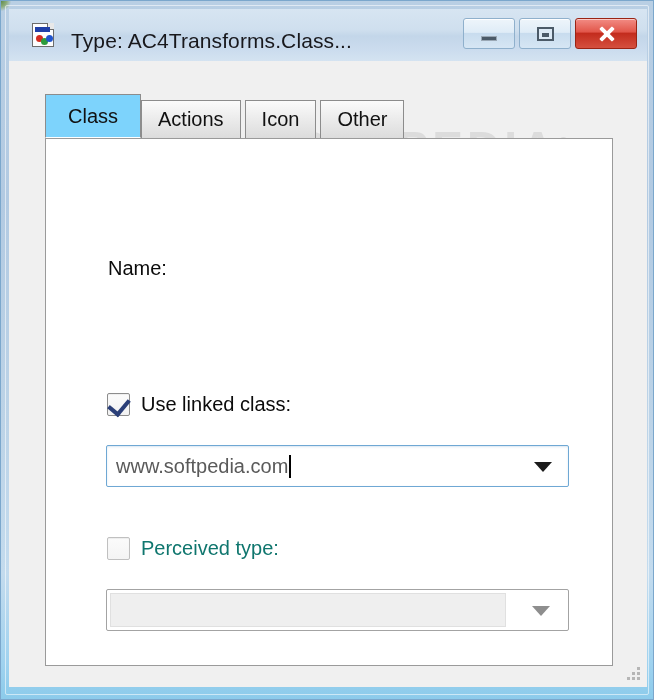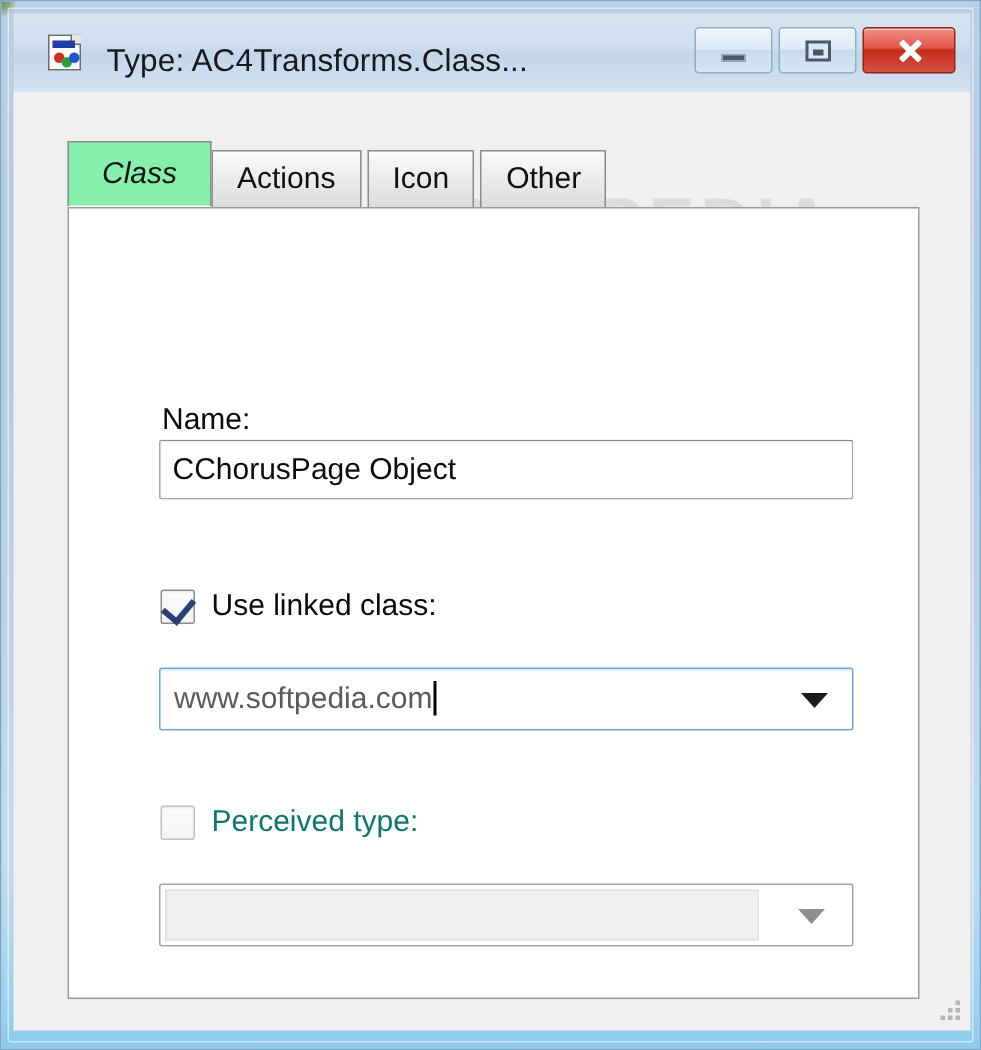--- a/index.html
+++ b/index.html
@@ -268,27 +268,26 @@
     color: #111;
     padding: 0 16px;
     border: 1px solid #8c8c8c;
     border-bottom: none;
     background: linear-gradient(180deg, #fbfbfb 0%, #eeeeee 40%, #dcdcdc 100%);
     margin-right: 4px;
     position: relative;
   }
   .tab.selected {
     height: 44px;
-    background: #86efac;
+    background: #7dd3fc;
     border: 1px solid #8c8c8c;
     border-bottom: 1px solid #ffffff;
     z-index: 7;
     margin-right: 0;
     padding: 4px 22px;
-    font-style: italic;
   }
 
   
   .tab-panel {
     position: absolute;
     left: 36px;
     top: 77px;
     width: 568px;
     height: 528px;
     background: #ffffff;
@@ -297,21 +296,21 @@
     z-index: 4;
   }
 
   
   .field-label {
     position: absolute;
     font-size: 20px;
     color: #0b0b0b;
     white-space: nowrap;
   }
-  .label-name { left: 62px; top: 130px; }
+  .label-name { left: 62px; top: 118px; }
 
   .text-input {
     position: absolute;
     left: 60px;
     top: 154px;
     width: 463px;
     height: 40px;
     box-sizing: border-box;
     background: #ffffff;
     border: 1px solid #a7a7a7;
@@ -500,23 +499,20 @@
       </div>
       <div class="tab">
         <span>Other</span>
       </div>
     </div>
 
     <div class="tab-panel">
 
       <div class="field-label label-name">Name:</div>
 
-      <div class="text-input">
-        <span>CChorusPage Object</span>
-      </div>
 
       <div class="checkbox-row cb-linked">
         <div class="checkbox">
           <div class="check"></div>
         </div>
         <div class="cb-label">Use linked class:</div>
       </div>
 
       <div class="combo combo-linked">
         <div class="combo-text"><span>www.softpedia.com</span><span class="caret"></span></div>

